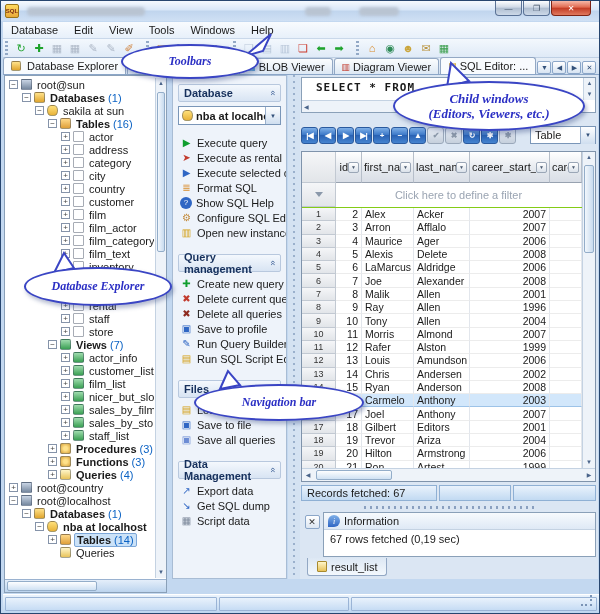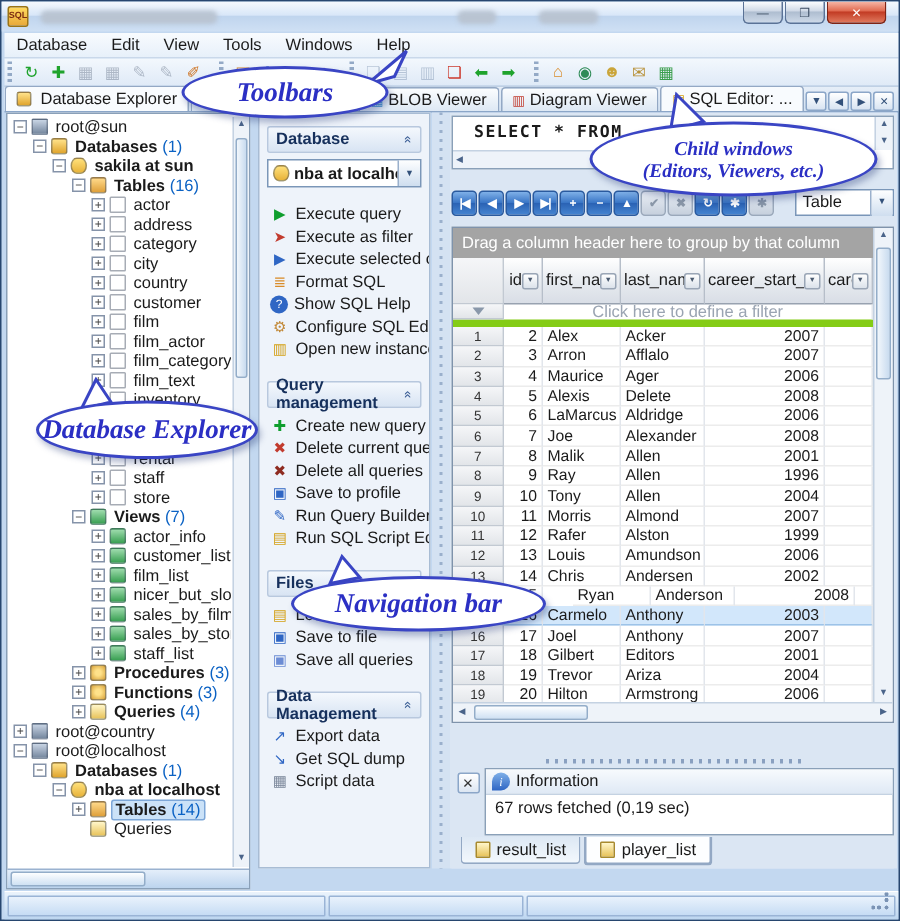--- a/index.html
+++ b/index.html
@@ -80,21 +80,21 @@
 .tablecombo .val{flex:1}
 
 .grid{position:absolute;left:1px;top:76px;right:2px;height:331px;background:#fff;border:1px solid #7f93ab;display:flex;flex-direction:column}
 .gbody{display:flex;flex:1;min-height:0}
 .gleft{flex:1;display:flex;flex-direction:column;min-width:0}
 .grouppanel{height:20px;background:#a4a4a4;color:#fff;display:flex;align-items:center;padding-left:6px;flex:none}
 .ghead{height:31px;display:flex;flex:none}
 .hcell{border-right:1px solid #b6bec9;border-bottom:1px solid #98a2b0;background:linear-gradient(#fff,#e6eaef 55%,#d9dee6);display:flex;align-items:center;padding:0 2px;overflow:hidden;white-space:nowrap}
 .hcell .hl{flex:1;overflow:hidden}
 .hdrop{width:11px;height:11px;flex:none;border:1px solid #9aa6b6;border-radius:2px;background:linear-gradient(#fff,#dbe2ea);font-size:5px;color:#4a5a70;display:flex;align-items:center;justify-content:center}
-.frow{height:15px;display:flex;border-bottom:5px solid #84cc16;flex:none}
+.frow{height:25px;display:flex;border-bottom:1px solid #84cc16;flex:none}
 .fcell{display:flex;align-items:center;justify-content:center;color:#9aa4b2;border-right:1px solid #e2e6ec;overflow:hidden;white-space:nowrap}
 .funnel{width:0;height:0;border-left:4px solid transparent;border-right:4px solid transparent;border-top:5px solid #8a98aa}
 .rows{flex:1;overflow:hidden}
 .drow{height:13.3px;display:flex}
 .dcell{border-right:1px solid #e2e6ec;border-bottom:1px solid #ececec;padding:0 3px;overflow:hidden;white-space:nowrap;font-size:10.5px;display:flex;align-items:center}
 .dcell.num{justify-content:flex-end}
 .ind{background:linear-gradient(#f5f6f8,#e2e5e9);border-right:1px solid #c2c9d2;border-bottom:1px solid #c2c9d2;color:#333;font-size:9px;display:flex;align-items:center;justify-content:center}
 .drow.sel .dcell{background:#d2e7fb;border-bottom-color:#9dc3e8}
 .gvs{width:13px;flex:none;background:#eef3f9;border-left:1px solid #c4d2e2;position:relative}
 .ghs{height:13px;flex:none;background:#eef3f9;border-top:1px solid #c4d2e2;position:relative}
@@ -124,21 +124,21 @@
 .gripsq{position:absolute;right:3px;bottom:3px;width:12px;height:12px;background:
  radial-gradient(circle at 10px 10px,#7a93b5 1.2px,transparent 1.5px),
  radial-gradient(circle at 10px 5px,#7a93b5 1.2px,transparent 1.5px),
  radial-gradient(circle at 5px 10px,#7a93b5 1.2px,transparent 1.5px),
  radial-gradient(circle at 10px 1px,#7a93b5 1.2px,transparent 1.5px),
  radial-gradient(circle at 1px 10px,#7a93b5 1.2px,transparent 1.5px)}
 
 .callout{position:absolute;z-index:30}
 .callout svg{position:absolute;z-index:0}
 .bubble{position:relative;z-index:1;width:100%;height:100%;border:2px solid #3a45c4;border-radius:50%;background:#fff;box-shadow:2px 3px 4px rgba(40,60,120,.35);display:flex;flex-direction:column;align-items:center;justify-content:center;text-align:center}
-.bubble .ct{font-family:"Liberation Serif",serif;font-style:italic;font-weight:bold;color:#2b2fc4;font-size:18px;line-height:15px}
+.bubble .ct{font-family:"Liberation Serif",serif;font-style:italic;font-weight:bold;color:#2b2fc4;font-size:12px;line-height:15px}
 .bubble .ct.small{font-size:13px}
 </style>
 </head>
 <body>
 
 <div class="win">
 
   <div class="titlebar">
     <div class="appicon">SQL</div>
     <div class="redact" style="width:118px"></div>
@@ -238,21 +238,21 @@
           <span class="lbl"><span>root@sun</span></span>
         </div>
         <div class="trow" style="padding-left: 17px;">
           <span class="ebox">−</span>
           <span class="ti databases-folder-icon"></span>
           <span class="lbl"><span style="font-weight: bold;">Databases</span><span class="cnt"> (1)</span></span>
         </div>
         <div class="trow" style="padding-left: 30px;">
           <span class="ebox">−</span>
           <span class="ti database-icon"></span>
-          <span class="lbl"><span style="font-weight: bold;">sakila at sun</span></span>
+          <span class="lbl"><span style="font-weight: normal;">sakila at sun</span></span>
         </div>
         <div class="trow" style="padding-left: 43px;">
           <span class="ebox">−</span>
           <span class="ti tables-folder-icon"></span>
           <span class="lbl"><span style="font-weight: bold;">Tables</span><span class="cnt"> (16)</span></span>
         </div>
         <div class="trow" style="padding-left: 56px;">
           <span class="ebox">+</span>
           <span class="ti table-icon"></span>
           <span class="lbl"><span>actor</span></span>
@@ -439,21 +439,21 @@
         <span class="ti database-icon"></span>
         <span class="val">nba at localhost</span>
         <span class="dbtn">▼</span>
       </div>
       <div class="nitem">
         <span class="gi" style="color: rgb(15, 158, 46);">▶</span>
         <span>Execute query</span>
       </div>
       <div class="nitem">
         <span class="gi" style="color: rgb(194, 59, 46);">➤</span>
-        <span>Execute as filter</span>
+        <span>Execute as rental</span>
       </div>
       <div class="nitem">
         <span class="gi" style="color: rgb(47, 102, 196);">▶</span>
         <span>Execute selected only</span>
       </div>
       <div class="nitem">
         <span class="gi" style="color: rgb(217, 140, 43);">≣</span>
         <span>Format SQL</span>
       </div>
       <div class="nitem">
@@ -560,23 +560,20 @@
         <div class="nbtn dis">✱</div>
         <div class="tablecombo">
           <span class="val">Table</span>
           <span class="dbtn">▼</span>
         </div>
       </div>
 
     <div class="grid">
       <div class="gbody">
         <div class="gleft">
-          <div class="grouppanel">
-            <span>Drag a column header here to group by that column</span>
-          </div>
           <div class="ghead" id="ghead">
               <div class="hcell ind" style="width: 34px; flex: 0 0 auto;"></div>
               <div class="hcell" style="width: 26px; flex: 0 0 auto;">
                 <span class="hl" style="text-align: right;">id</span>
                 <span class="hdrop">▼</span>
               </div>
               <div class="hcell" style="width: 52px; flex: 0 0 auto;">
                 <span class="hl">first_name</span>
                 <span class="hdrop">▼</span>
               </div>
@@ -700,21 +697,21 @@
                 <div class="dcell ind" style="width: 34px; flex: 0 0 auto;">13</div>
                 <div class="dcell num" style="width: 26px; flex: 0 0 auto;">14</div>
                 <div class="dcell" style="width: 52px; flex: 0 0 auto;">Chris</div>
                 <div class="dcell" style="width: 56px; flex: 0 0 auto;">Andersen</div>
                 <div class="dcell num" style="width: 80px; flex: 0 0 auto;">2002</div>
                 <div class="dcell" style="flex: 1 1 0%;"></div>
               </div>
               <div class="drow">
                 <div class="dcell ind" style="width: 34px; flex: 0 0 auto;">14</div>
                 <div class="dcell num" style="width: 26px; flex: 0 0 auto;">15</div>
-                <div class="dcell" style="width: 52px; flex: 0 0 auto; margin-left: 20px;">Ryan</div>
+                <div class="dcell" style="width: 52px; flex: 0 0 auto;">Ryan</div>
                 <div class="dcell" style="width: 56px; flex: 0 0 auto;">Anderson</div>
                 <div class="dcell num" style="width: 80px; flex: 0 0 auto;">2008</div>
                 <div class="dcell" style="flex: 1 1 0%;"></div>
               </div>
               <div class="drow sel">
                 <div class="dcell ind" style="width: 34px; flex: 0 0 auto;">15</div>
                 <div class="dcell num" style="width: 26px; flex: 0 0 auto;">16</div>
                 <div class="dcell" style="width: 52px; flex: 0 0 auto;">Carmelo</div>
                 <div class="dcell" style="width: 56px; flex: 0 0 auto;">Anthony</div>
                 <div class="dcell num" style="width: 80px; flex: 0 0 auto;">2003</div>
@@ -768,20 +765,25 @@
           <div class="sarrow" style="bottom:0">▼</div>
         </div>
       </div>
       <div class="ghs">
         <div class="harrow" style="left:0">◀</div>
         <div class="ghthumb"></div>
         <div class="harrow" style="right:0">▶</div>
       </div>
     </div>
 
+    <div class="records">
+      <div class="rseg" style="flex:0 0 136px">Records fetched: 67</div>
+      <div class="rseg" style="flex:0 0 72px"></div>
+      <div class="rseg" style="flex:1"></div>
+    </div>
 
     <div class="splitdots">
         <div></div>
       </div>
 
     <div class="infowrap">
       <div class="infoclose">
         <div class="xbtn">✕</div>
       </div>
       <div class="infopanel">
@@ -790,24 +792,20 @@
           <span style="font-weight:normal">Information</span>
         </div>
         <div class="infobody">67 rows fetched (0,19 sec)</div>
       </div>
     </div>
 
     <div class="bottomtabs" id="btabs">
         <div class="btab">
           <span class="qicon"></span>
           <span>result_list</span>
-        </div>
-        <div class="btab active">
-          <span class="qicon"></span>
-          <span>player_list</span>
         </div>
       </div>
   </div>
 
 
   <div class="mainstatus">
     <div class="mseg" style="flex:0 0 212px"></div>
     <div class="mseg" style="flex:0 0 130px"></div>
     <div class="mseg" style="flex:1;position:relative">
       <div class="gripsq"></div>

